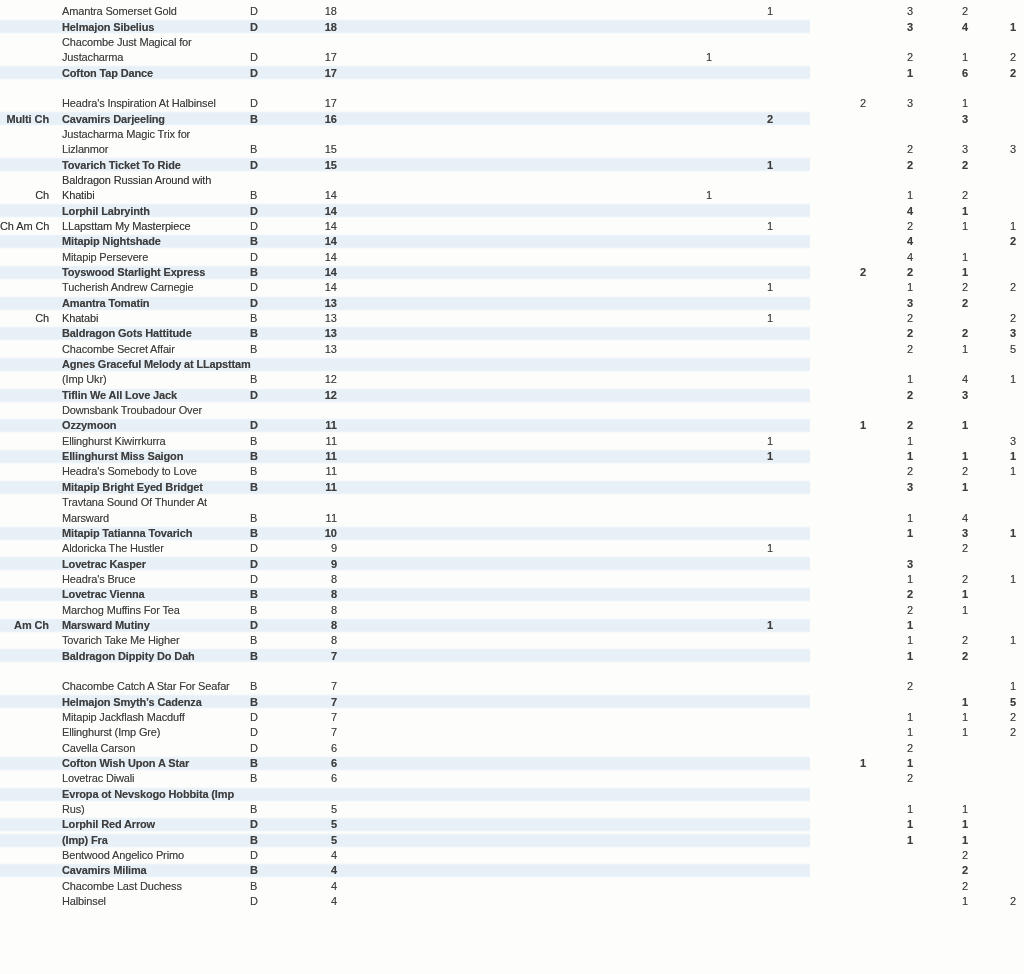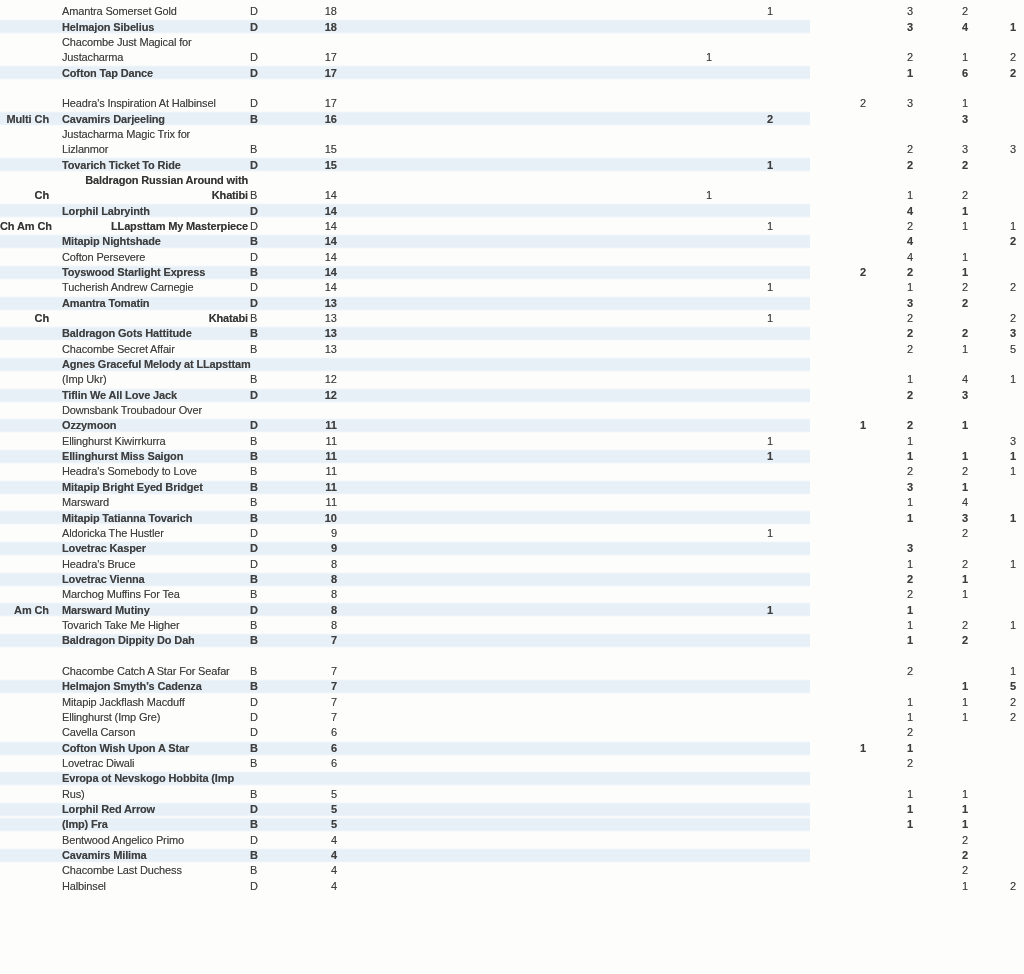--- a/index.html
+++ b/index.html
@@ -17,21 +17,21 @@
     font-size:11px;
     color:#3e3e3e;
     text-shadow:0 0 0.6px rgba(80,80,80,0.55);
   }
   .row.stripe{background:linear-gradient(180deg,rgba(231,240,247,0) 0,#e7f0f7 2px,#e7f0f7 13px,rgba(231,240,247,0) 15px);font-weight:bold;}
   .c{white-space:nowrap;line-height:15px;}
   .c.title{text-align:right;padding-right:7px;letter-spacing:-0.1px;}
   .c.name{padding-left:6px;letter-spacing:-0.15px;}
   .c.sex{padding-left:2px;}
   .c.num{text-align:right;}
-  .row.bold .title,.row.bold .name{font-weight:bold;color:#343434;text-align:right;}
+  .row.bold .title,.row.bold .name{font-weight:normal;color:#343434;}
 </style>
 </head>
 <body>
 
 <div class="sheet">
   <div>
       <div class="row">
     <span class="c title"></span>
     <span class="c name">Amantra Somerset Gold</span>
     <span class="c sex">D</span>
@@ -234,21 +234,21 @@
     <span class="c num"></span>
     <span class="c num"></span>
     <span class="c num"></span>
     <span class="c num">4</span>
     <span class="c num"></span>
     <span class="c num">2</span>
     <span class="c"></span>
   </div>
       <div class="row">
     <span class="c title"></span>
-    <span class="c name">Cofton Persevere</span>
+    <span class="c name">Mitapip Persevere</span>
     <span class="c sex">D</span>
     <span class="c num">14</span>
     <span class="c num"></span>
     <span class="c num"></span>
     <span class="c num"></span>
     <span class="c num">4</span>
     <span class="c num">1</span>
     <span class="c num"></span>
     <span class="c"></span>
   </div>
@@ -437,20 +437,33 @@
       <div class="row stripe">
     <span class="c title"></span>
     <span class="c name">Mitapip Bright Eyed Bridget</span>
     <span class="c sex">B</span>
     <span class="c num">11</span>
     <span class="c num"></span>
     <span class="c num"></span>
     <span class="c num"></span>
     <span class="c num">3</span>
     <span class="c num">1</span>
+    <span class="c num"></span>
+    <span class="c"></span>
+  </div>
+      <div class="row">
+    <span class="c title"></span>
+    <span class="c name">Travtana Sound Of Thunder At</span>
+    <span class="c sex"></span>
+    <span class="c num"></span>
+    <span class="c num"></span>
+    <span class="c num"></span>
+    <span class="c num"></span>
+    <span class="c num"></span>
+    <span class="c num"></span>
     <span class="c num"></span>
     <span class="c"></span>
   </div>
       <div class="row">
     <span class="c title"></span>
     <span class="c name">Marsward</span>
     <span class="c sex">B</span>
     <span class="c num">11</span>
     <span class="c num"></span>
     <span class="c num"></span>

